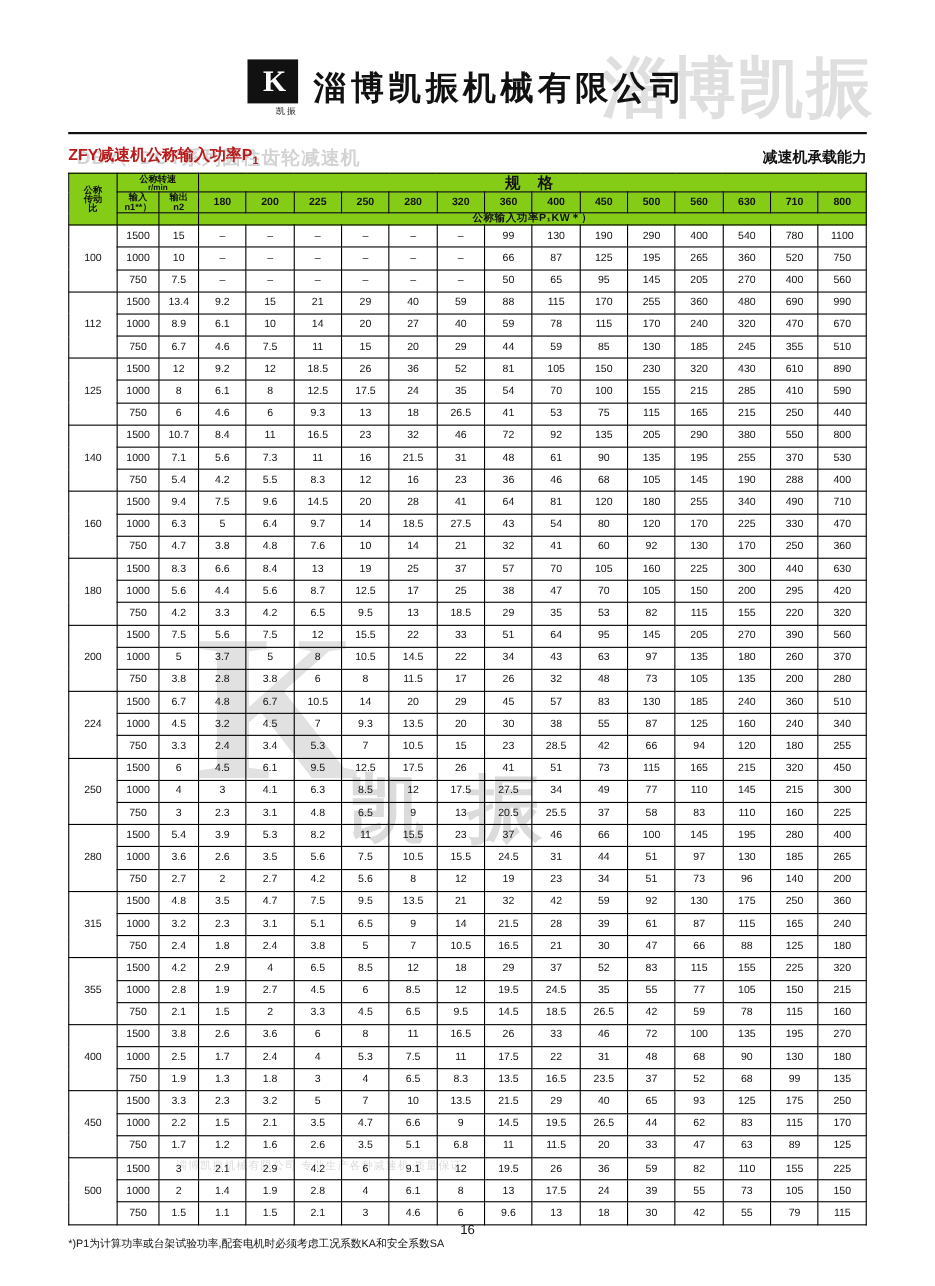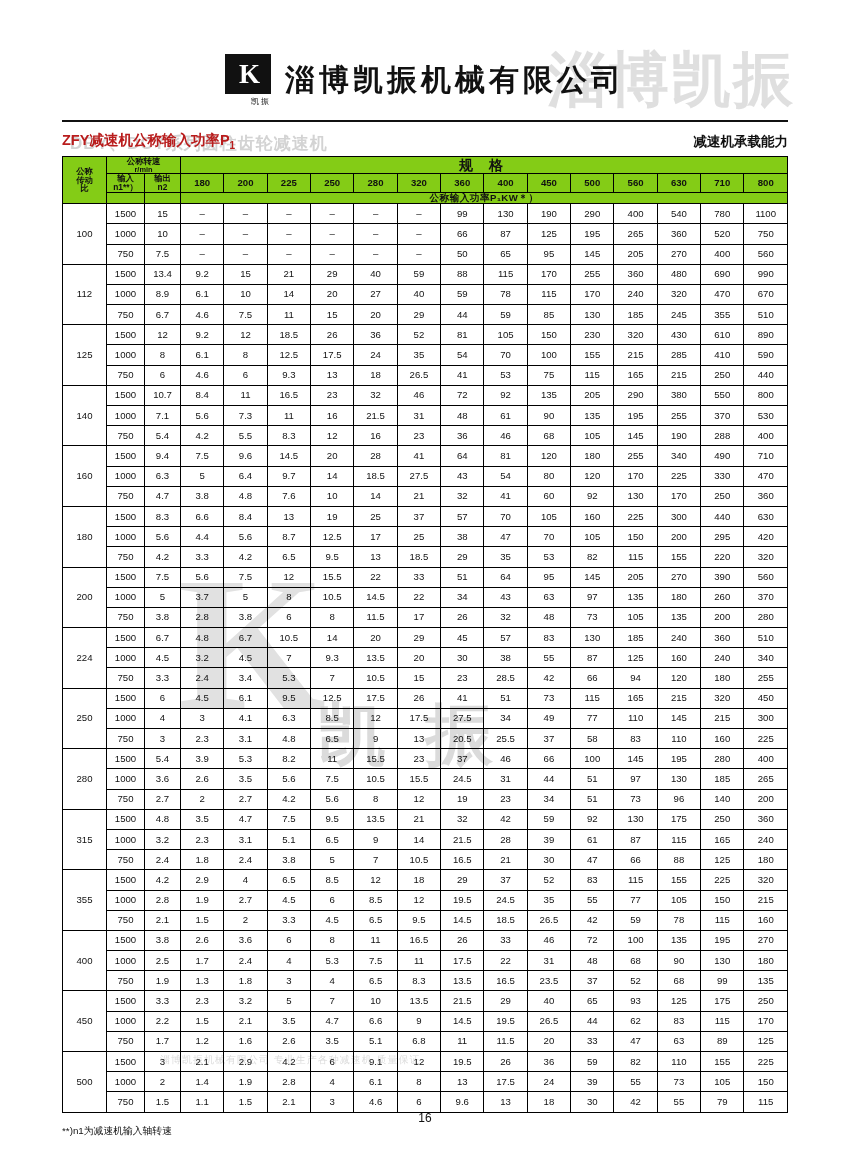--- a/index.html
+++ b/index.html
@@ -965,18 +965,18 @@
             <td>30</td>
             <td>42</td>
             <td>55</td>
             <td>79</td>
             <td>115</td>
           </tr>
         </tbody>
     </table>
 
     <div class="notes">
-      <div>**)n1为减速机输入轴转速</div>
+      <div>*)P1为计算功率或台架试验功率,配套电机时必须考虑工况系数KA和安全系数SA</div>
     </div>
   </div>
 
   <div class="pagenum">16</div>
 </div>
 
 </body></html>

